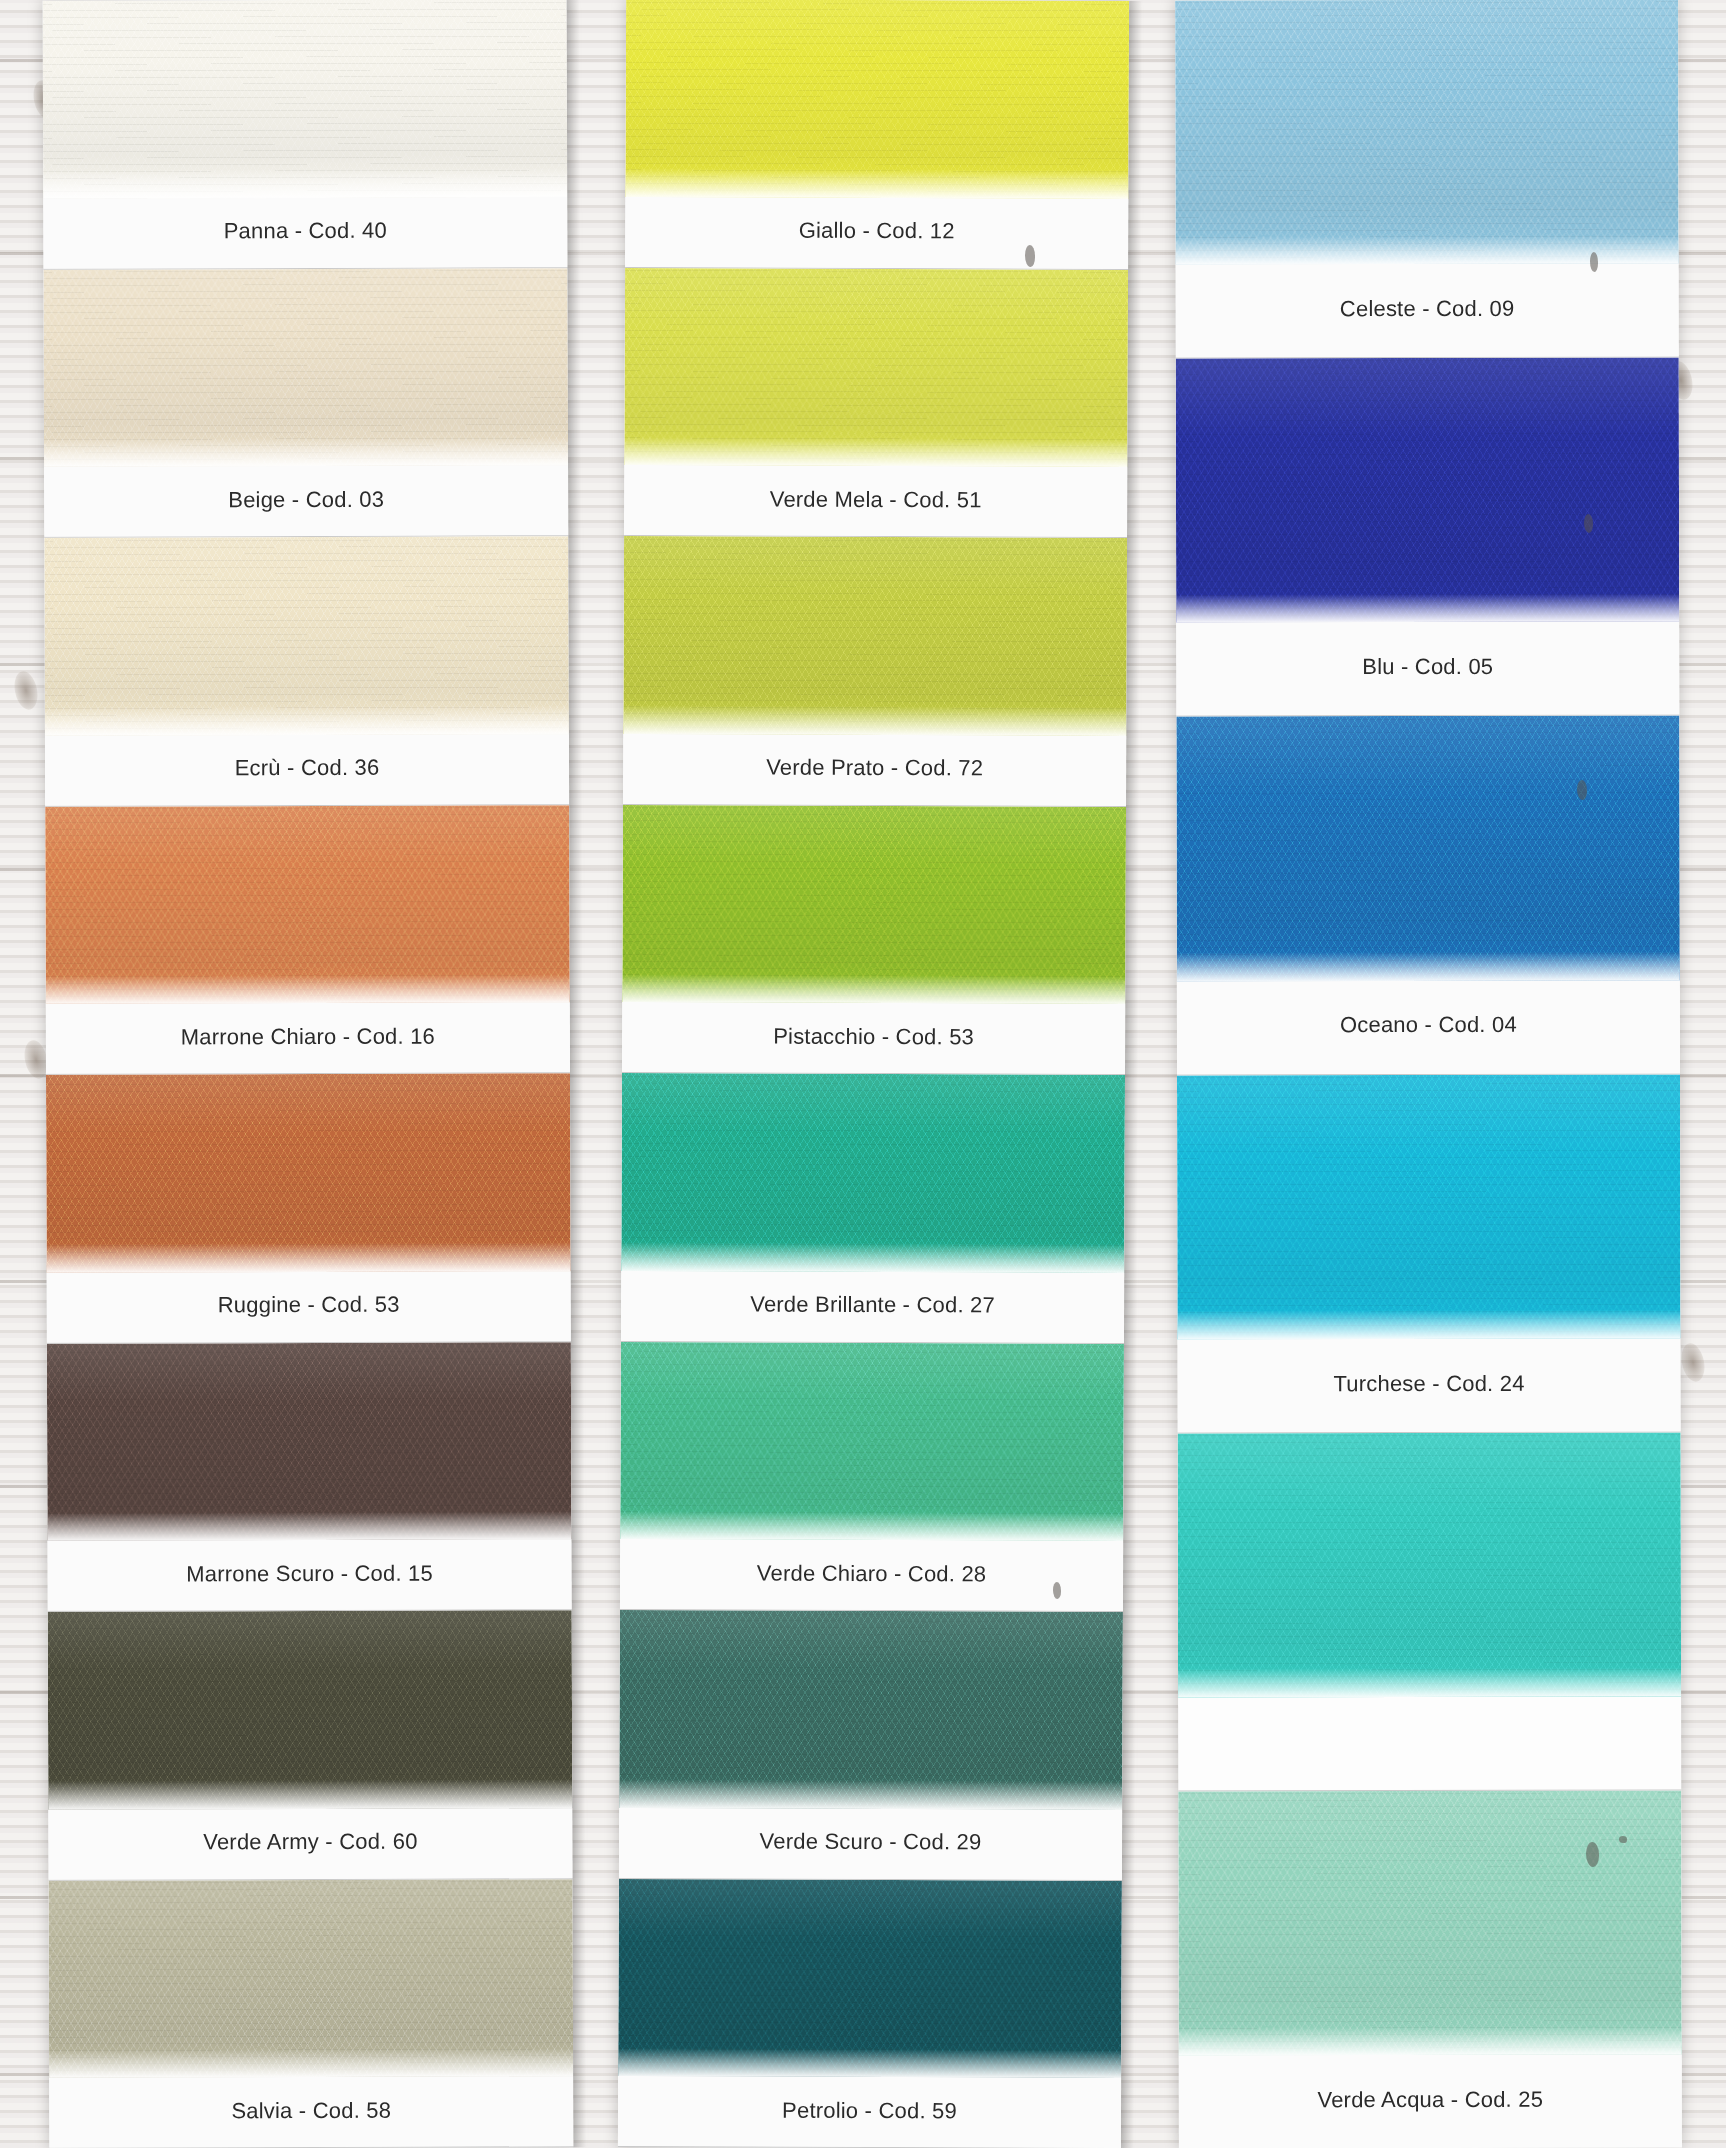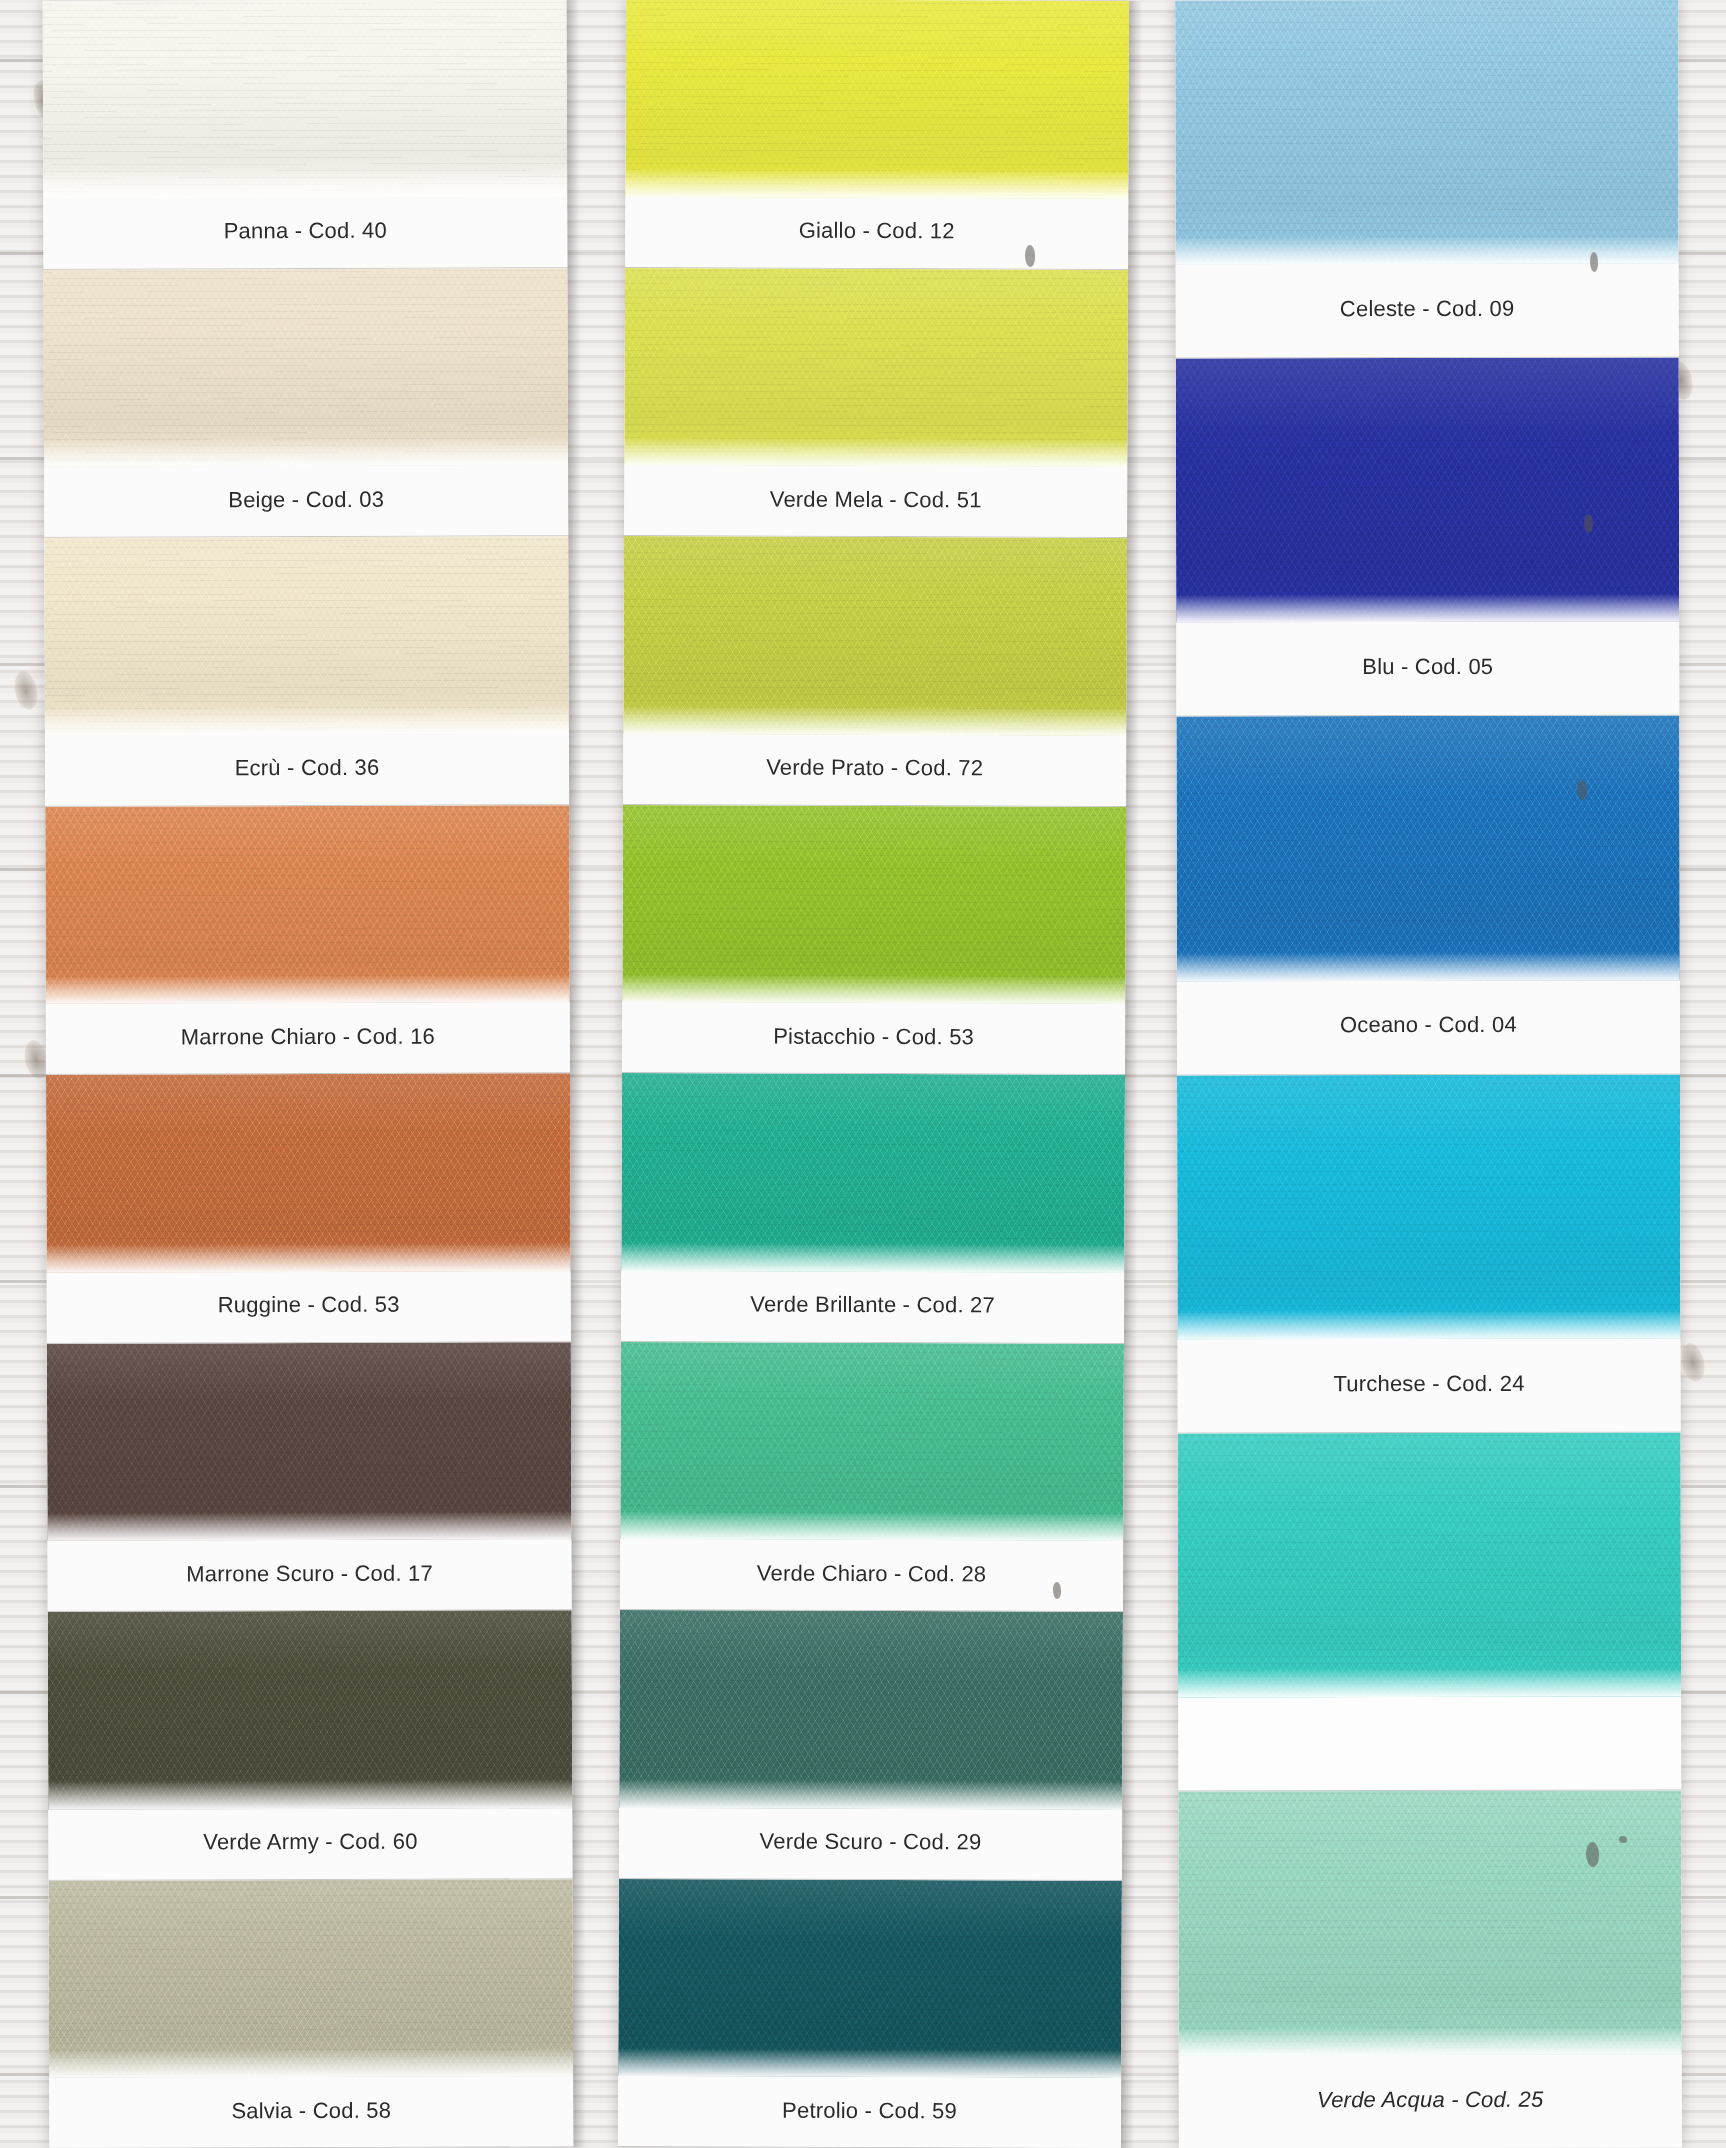--- a/index.html
+++ b/index.html
@@ -77,21 +77,21 @@
 
   .swatch-row {
     position: relative;
     flex: 1 1 0;
     display: flex;
     flex-direction: column;
     justify-content: flex-end;
     overflow: hidden;
     border-bottom: 0.8px solid #c9c9c9;
   }
-  .swatch-row:last-child { border-bottom: none; font-style: italic; }
+  .swatch-row:last-child { border-bottom: none; }
 
   
   .swatch-fabric {
     position: absolute;
     left: 0; right: 0;
     top: 0;
     height: 74%;
     
     background-image:
       repeating-linear-gradient(
@@ -214,21 +214,21 @@
       </div>
       <div class="swatch-row">
         <div class="swatch-fabric" title="Ruggine - Cod. 53" style="background-color: rgb(192, 104, 60);"></div>
         <div class="swatch-label-band">
           <span class="swatch-label">Ruggine - Cod. 53</span>
         </div>
       </div>
       <div class="swatch-row">
         <div class="swatch-fabric" title="Marrone Scuro - Cod. 17" style="background-color: rgb(86, 68, 63);"></div>
         <div class="swatch-label-band">
-          <span class="swatch-label">Marrone Scuro - Cod. 17</span>
+          <span class="swatch-label">Marrone Scuro - Cod. 15</span>
         </div>
       </div>
       <div class="swatch-row">
         <div class="swatch-fabric" title="Verde Army - Cod. 60" style="background-color: rgb(75, 75, 59);"></div>
         <div class="swatch-label-band">
           <span class="swatch-label">Verde Army - Cod. 60</span>
         </div>
       </div>
       <div class="swatch-row">
         <div class="swatch-fabric" title="Salvia - Cod. 58" style="background-color: rgb(185, 182, 156);"></div>

